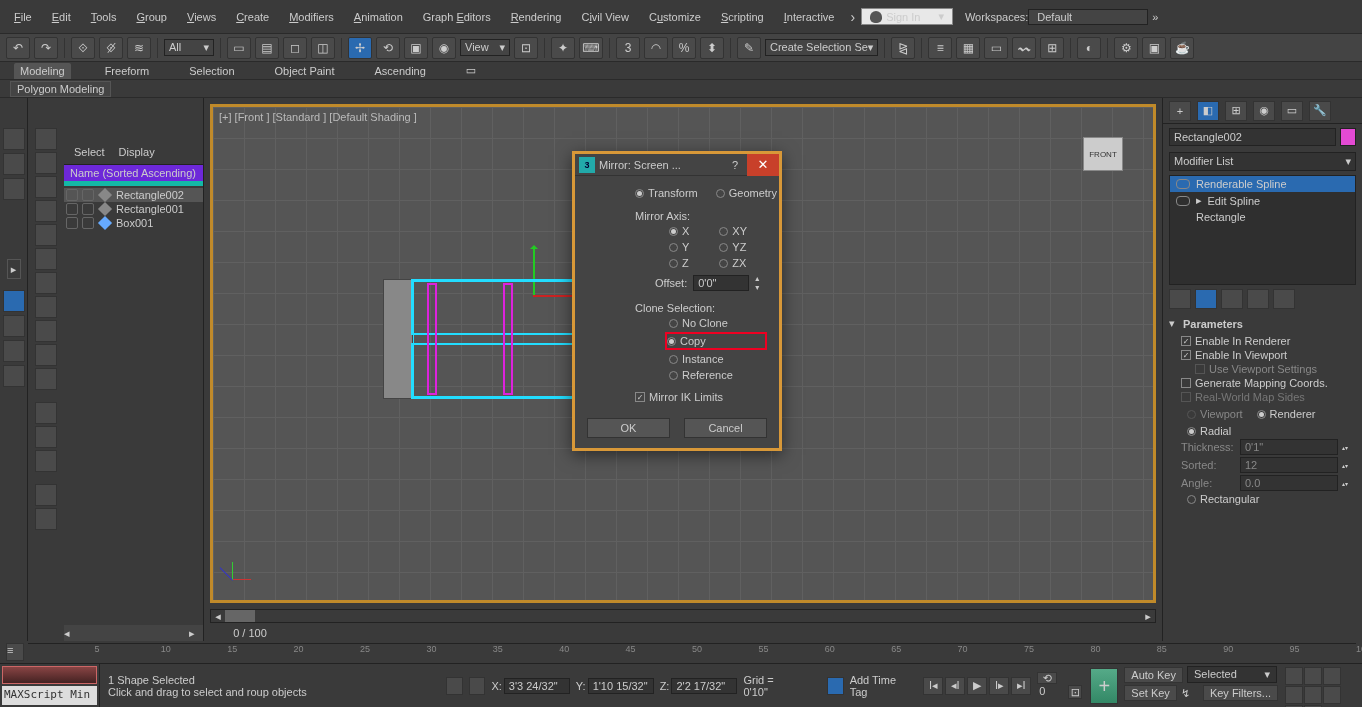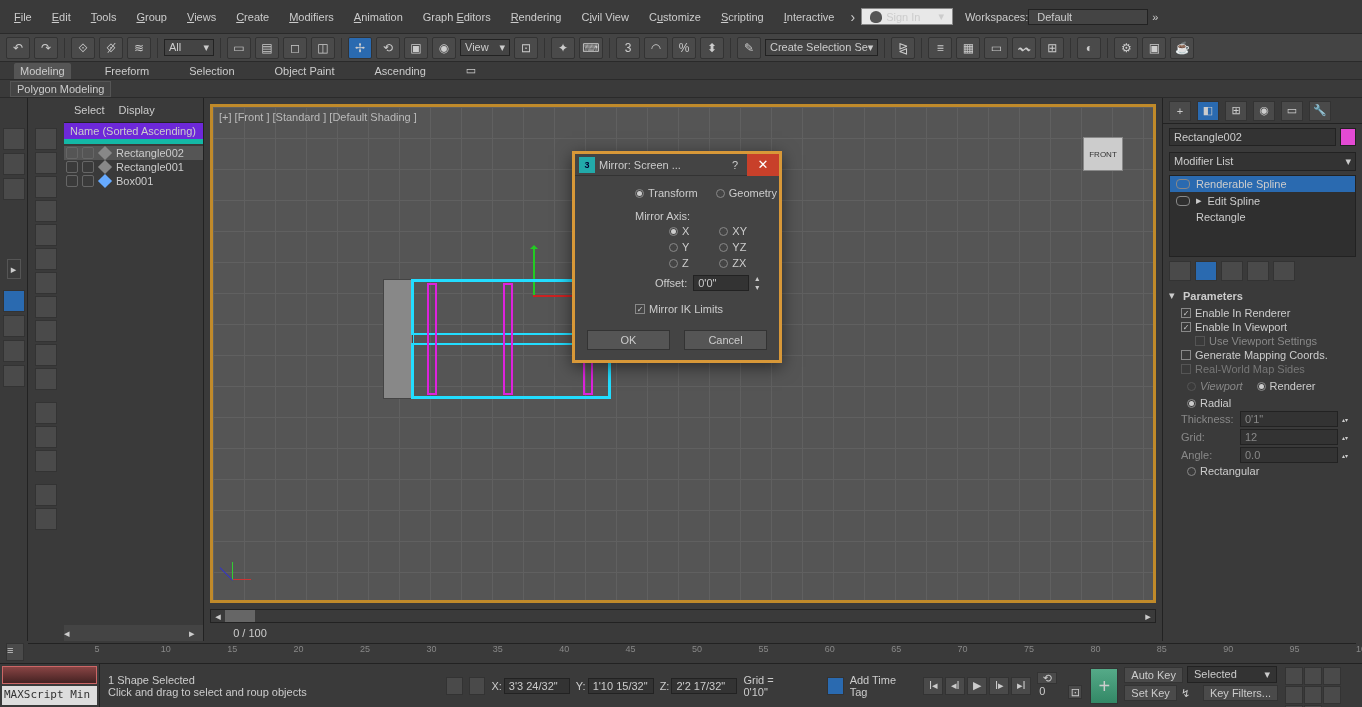--- a/index.html
+++ b/index.html
@@ -28,21 +28,21 @@
 .ribbon .rtab.active { background:#555; border-radius:2px 2px 0 0; }
 .subribbon { height:18px; background:#3a3a3a; display:flex; align-items:center; padding-left:10px; border-bottom:1px solid #2a2a2a; }
 .subribbon .chip { padding:1px 6px; border:1px solid #555; background:#444; }
 
 
 .middle { flex:1; display:flex; overflow:hidden; }
 .left-panel { width:176px; display:flex; background:#3a3a3a; border-right:1px solid #222; }
 .left-rail { width:36px; display:flex; flex-direction:column; align-items:center; gap:2px; padding-top:30px; }
 .left-rail .rail-btn { width:22px; height:22px; background:#4a4a4a; border:1px solid #333; }
 .scene-tree { flex:1; display:flex; flex-direction:column; }
-.scene-tabs { display:flex; gap:10px; padding:4px 8px; }
+.scene-tabs { display:flex; gap:10px; padding:4px 8px;margin-top:42px; }
 .scene-tabs .sct { padding:2px 2px; }
 .scene-head { background:#6d28d9; padding:2px 6px; border-top:1px solid #222; border-bottom:5px solid #14b8a6; }
 .tree { padding:2px 0; }
 .tree-row { display:flex; align-items:center; gap:4px; padding:1px 2px; }
 .tree-row .eye,.tree-row .frz { width:12px;height:12px;border:1px solid #666; border-radius:2px; }
 .tree-row .node-icon { width:10px;height:10px; background:#888; transform:rotate(45deg); margin:0 2px; }
 .tree-row.sel { background:#555; }
 .left-scroll { margin-top:auto; height:16px; background:#444; display:flex; align-items:center; }
 .left-scroll .arr { width:14px; }
 
@@ -74,21 +74,21 @@
 .hscr .thumb { width:30px; background:#666; }
 .hscr .arr { width:14px; text-align:center; }
 
 .right-panel { width:200px; background:#3a3a3a; border-left:1px solid #222; display:flex; flex-direction:column; }
 .cmd-tabs { height:26px; display:flex; align-items:center; gap:6px; padding:0 6px; border-bottom:1px solid #222; }
 .cmd-tabs .ct { width:22px;height:20px;border:1px solid #333;background:#4a4a4a; display:flex;align-items:center;justify-content:center;}
 .objname { margin:4px 6px; display:flex; gap:4px; }
 .objname input { flex:1; background:#333; border:1px solid #222; color:#ccc; padding:2px 4px; }
 .objname .color { width:16px; background:#e44ad4; border:1px solid #222; }
 .modlist-hdr { margin:2px 6px; background:#333; border:1px solid #222; padding:2px 4px; display:flex; justify-content:space-between; }
-.modstack { margin:2px 6px; border:1px solid #222; background:#2f2f2f; height:82px; }
+.modstack { margin:2px 6px; border:1px solid #222; background:#2f2f2f; height:110px; }
 .modstack .mrow { display:flex; align-items:center; gap:6px; padding:2px 6px; }
 .modstack .mrow.sel { background:#2a6ab0; color:#fff; }
 .modstack .mrow .eye { width:14px;height:10px;border:1px solid #888;border-radius:4px; }
 .modbtns { margin:2px 6px; display:flex; gap:4px; }
 .modbtns .mb { width:22px;height:20px;background:#4a4a4a;border:1px solid #333; }
 .modbtns .mb.active { background:#2a6ab0; }
 .rollout { margin:4px 6px; }
 .rollout-h { display:flex; align-items:center; gap:4px; padding:2px 0; }
 .rollout-h .chev { width:10px; }
 .rollout-body { padding:2px 4px 2px 12px; }
@@ -416,38 +416,38 @@
               <span class="box"></span>
               <span>Generate Mapping Coords.</span>
             </div>
           <div class="chk">
               <span class="box dis"></span>
               <span style="color:#777;">Real-World Map Sides</span>
             </div>
           <div style="display:flex;gap:14px;padding:3px 0 3px 6px;">
             <div class="rad">
                 <span class="dot dis"></span>
-                <span style="color:#888;font-style:italic;">Viewport</span>
+                <span style="color:#888;">Viewport</span>
               </div>
             <div class="rad">
                 <span class="dot on"></span>
                 <span>Renderer</span>
               </div>
           </div>
           <div class="rad" style="padding-left:6px;">
               <span class="dot on"></span>
               <span>Radial</span>
             </div>
           <div class="sp-row">
               <span class="lbl">Thickness:</span>
               <span class="val">0'1"</span>
               <span class="spin">▴▾</span>
             </div>
           <div class="sp-row">
-              <span class="lbl">Grid:</span>
+              <span class="lbl">Sorted:</span>
               <span class="val">12</span>
               <span class="spin">▴▾</span>
             </div>
           <div class="sp-row">
               <span class="lbl">Angle:</span>
               <span class="val">0.0</span>
               <span class="spin">▴▾</span>
             </div>
           <div class="rad" style="padding-left:6px;">
               <span class="dot"></span>
@@ -594,20 +594,43 @@
                 <span>ZX</span>
               </div>
           </div>
         </div>
         <div class="offset">
           <span>Offset:</span>
           <span class="ofv">0'0"</span>
           <span style="font-size:8px;">▴<br>▾</span>
         </div>
       </div>
+      <div class="sect">
+        <div class="sect-h">Clone Selection:</div>
+        <div class="clone-col">
+          <div class="rad">
+              <span class="dot"></span>
+              <span>No Clone</span>
+            </div>
+          <div class="hl">
+            <div class="rad">
+                <span class="dot on"></span>
+                <span>Copy</span>
+              </div>
+          </div>
+          <div class="rad">
+              <span class="dot"></span>
+              <span>Instance</span>
+            </div>
+          <div class="rad">
+              <span class="dot"></span>
+              <span>Reference</span>
+            </div>
+        </div>
+      </div>
       <div class="chk" style="margin-top:8px;">
           <span class="box on"></span>
           <span>Mirror IK Limits</span>
         </div>
     </div>
     <div class="dialog-btns">
       <div class="db">OK</div>
       <div class="db">Cancel</div>
     </div>
   </div>

